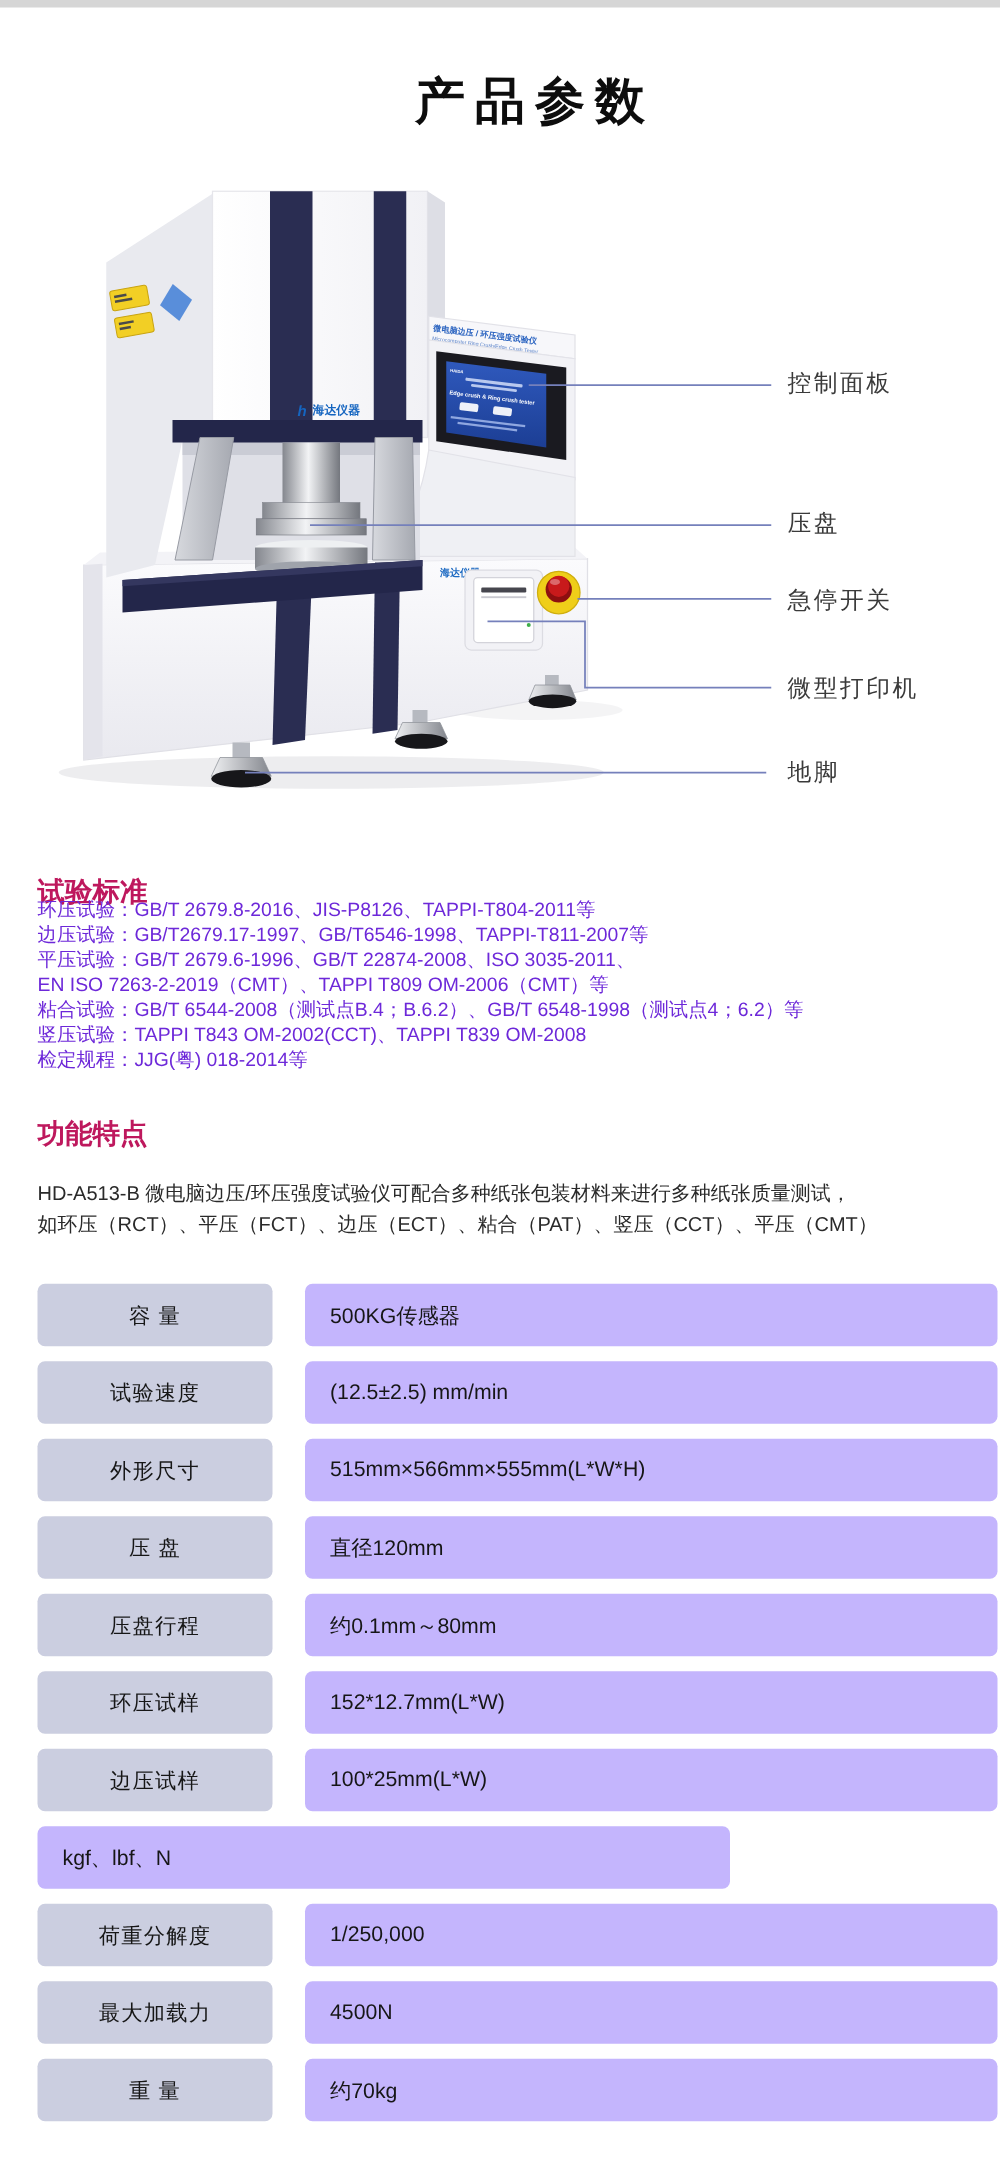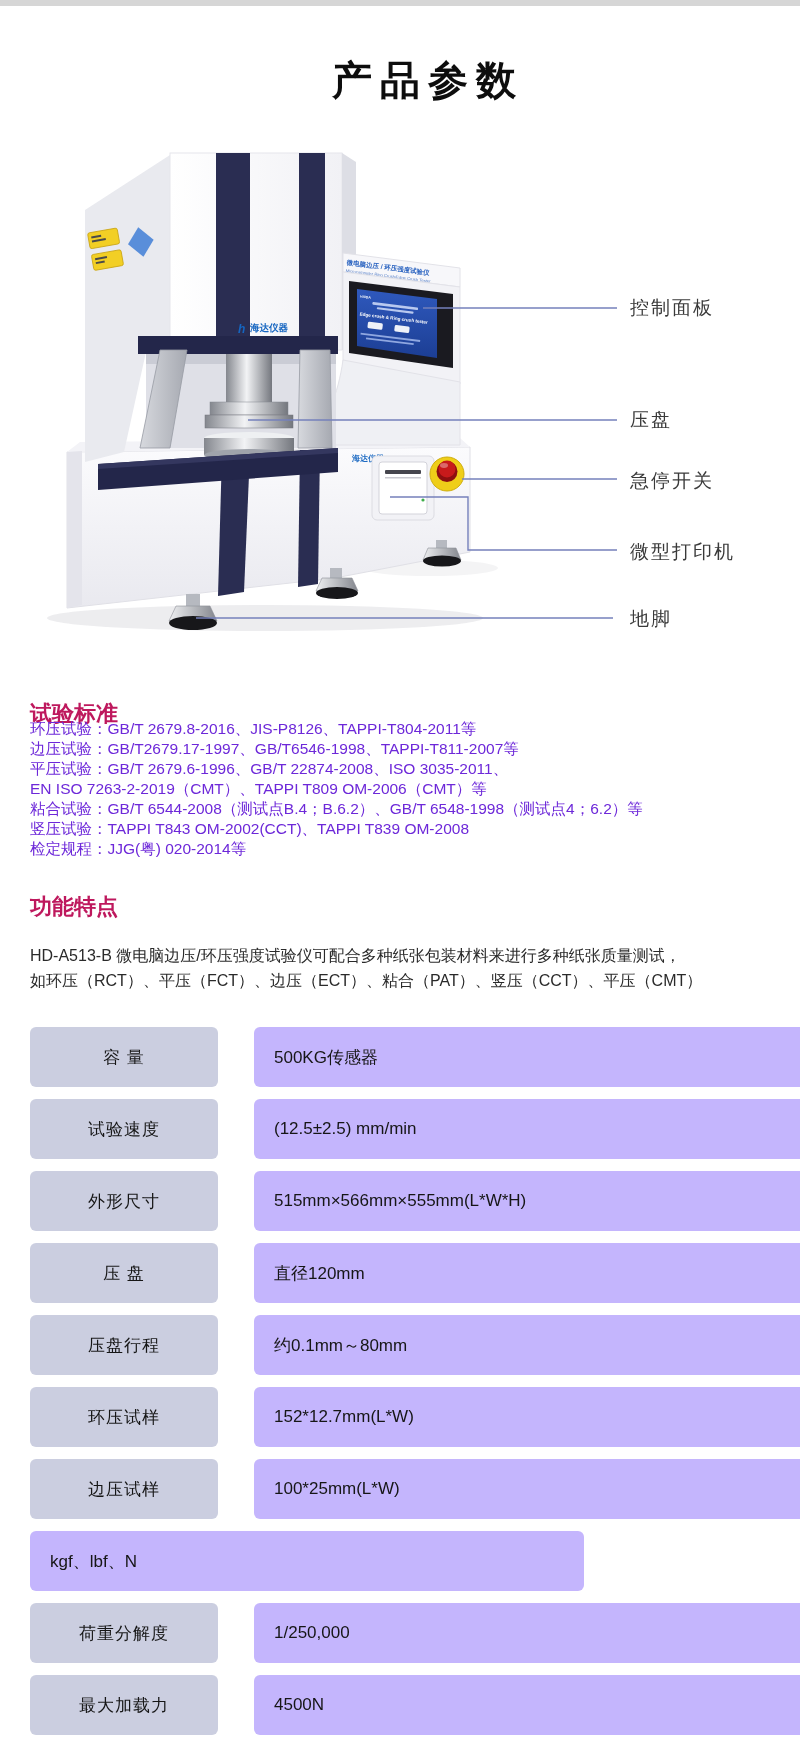--- a/index.html
+++ b/index.html
@@ -24,21 +24,21 @@
     position:absolute;left:30px;font-size:22px;font-weight:bold;color:#be185d;
   }
   .standards-lines{position:absolute;left:30px;top:719px;width:740px;}
   .standards-lines .tline{font-size:15.5px;line-height:20px;color:#6d28d9;white-space:nowrap;}
   .features-lines{position:absolute;left:30px;top:943px;width:745px;}
   .features-lines .tline{font-size:16px;line-height:25px;color:#2a2a2a;white-space:nowrap;}
   .spec-table{
     position:absolute;left:30px;top:1027px;width:760px;
     display:flex;flex-direction:column;gap:12px;
   }
-  .spec-row{display:flex;gap:36px;height:60px;}
+  .spec-row{display:flex;gap:26px;height:50px;}
   .spec-label{
     width:188px;background:#cbcee0;border-radius:6px;
     display:flex;align-items:center;justify-content:center;
     font-size:17px;color:#161616;letter-spacing:1px;flex:none;
   }
   .spec-value{
     width:554px;background:#c4b5fd;border-radius:6px;
     display:flex;align-items:center;box-sizing:border-box;padding-left:20px;
     font-size:17px;color:#161616;flex:none;
   }
@@ -196,21 +196,21 @@
   </div>
 
 <h2 class="section-heading" style="top:681px;">试验标准</h2>
 <div class="standards-lines" id="standards-lines">
     <div class="tline">环压试验：GB/T 2679.8-2016、JIS-P8126、TAPPI-T804-2011等</div>
     <div class="tline">边压试验：GB/T2679.17-1997、GB/T6546-1998、TAPPI-T811-2007等</div>
     <div class="tline">平压试验：GB/T 2679.6-1996、GB/T 22874-2008、ISO 3035-2011、</div>
     <div class="tline">EN ISO 7263-2-2019（CMT）、TAPPI T809 OM-2006（CMT）等</div>
     <div class="tline">粘合试验：GB/T 6544-2008（测试点B.4；B.6.2）、GB/T 6548-1998（测试点4；6.2）等</div>
     <div class="tline">竖压试验：TAPPI T843 OM-2002(CCT)、TAPPI T839 OM-2008</div>
-    <div class="tline">检定规程：JJG(粤) 020-2014等</div>
+    <div class="tline">检定规程：JJG(粤) 018-2014等</div>
   </div>
 
 <h2 class="section-heading" style="top:874px;">功能特点</h2>
 <div class="features-lines" id="features-lines">
     <div class="tline">HD-A513-B 微电脑边压/环压强度试验仪可配合多种纸张包装材料来进行多种纸张质量测试，</div>
     <div class="tline">如环压（RCT）、平压（FCT）、边压（ECT）、粘合（PAT）、竖压（CCT）、平压（CMT）</div>
   </div>
 
 <div class="spec-table" id="spec-table">
   <div class="spec-row">

